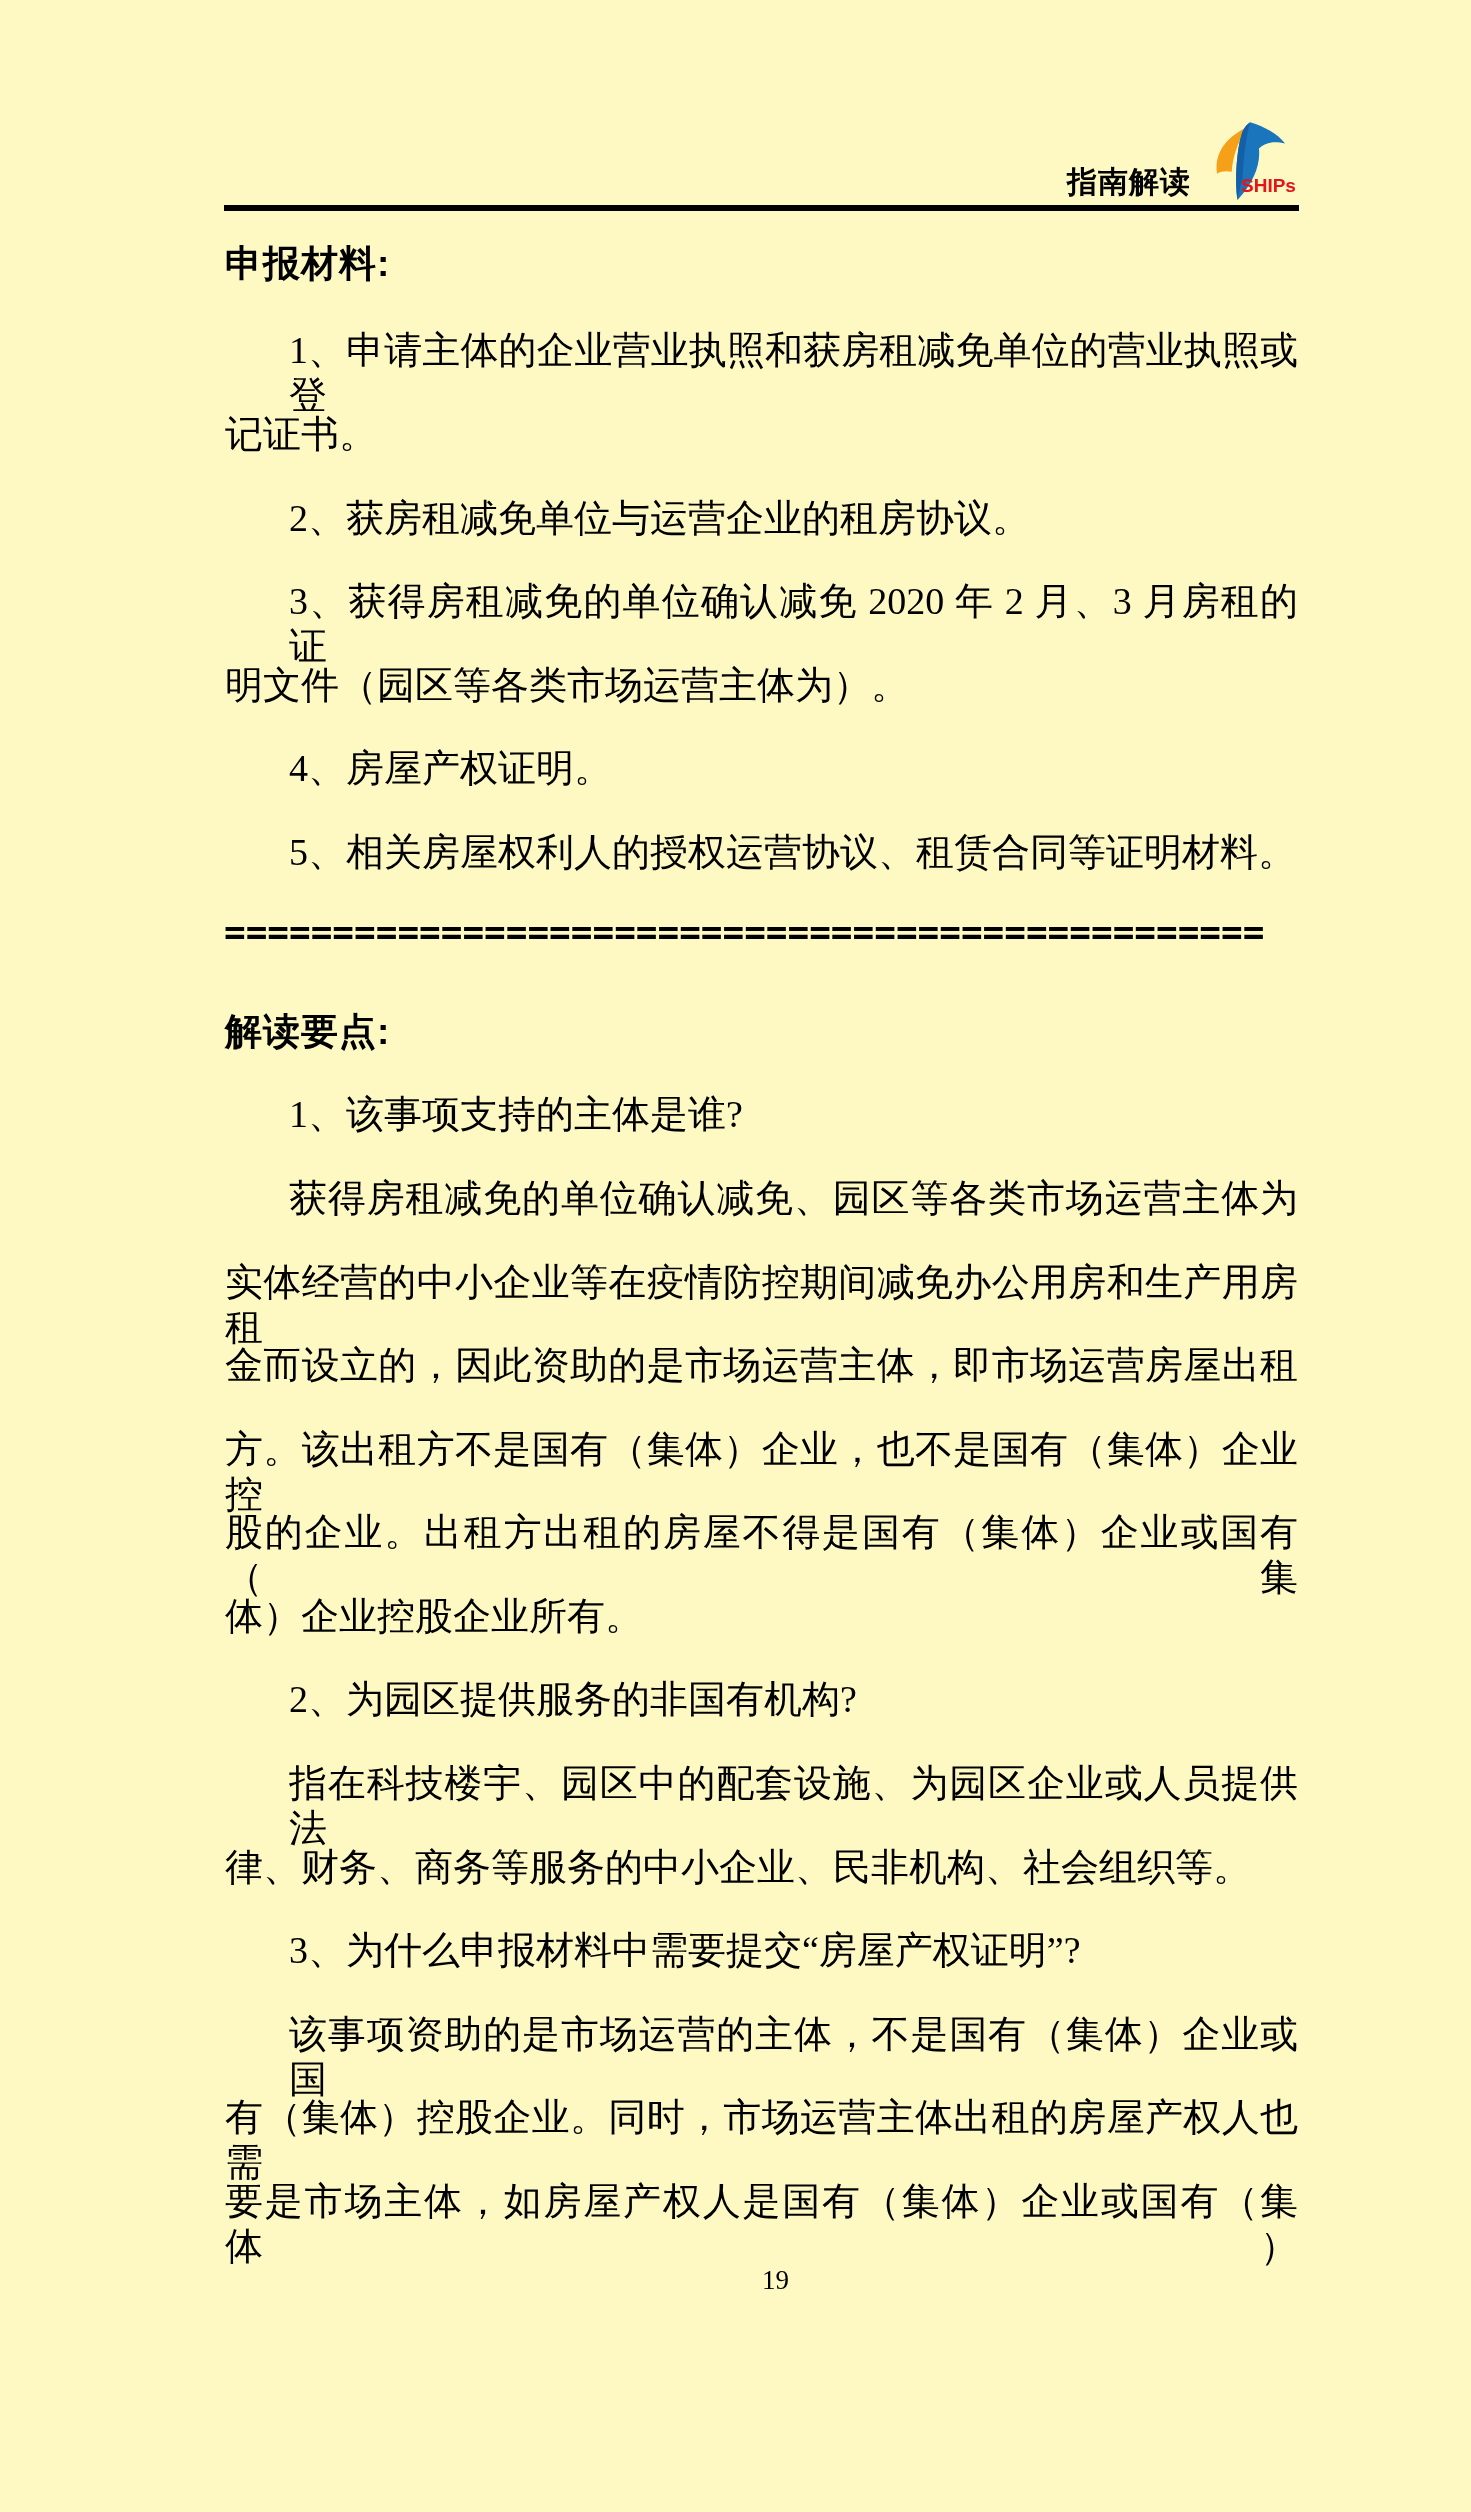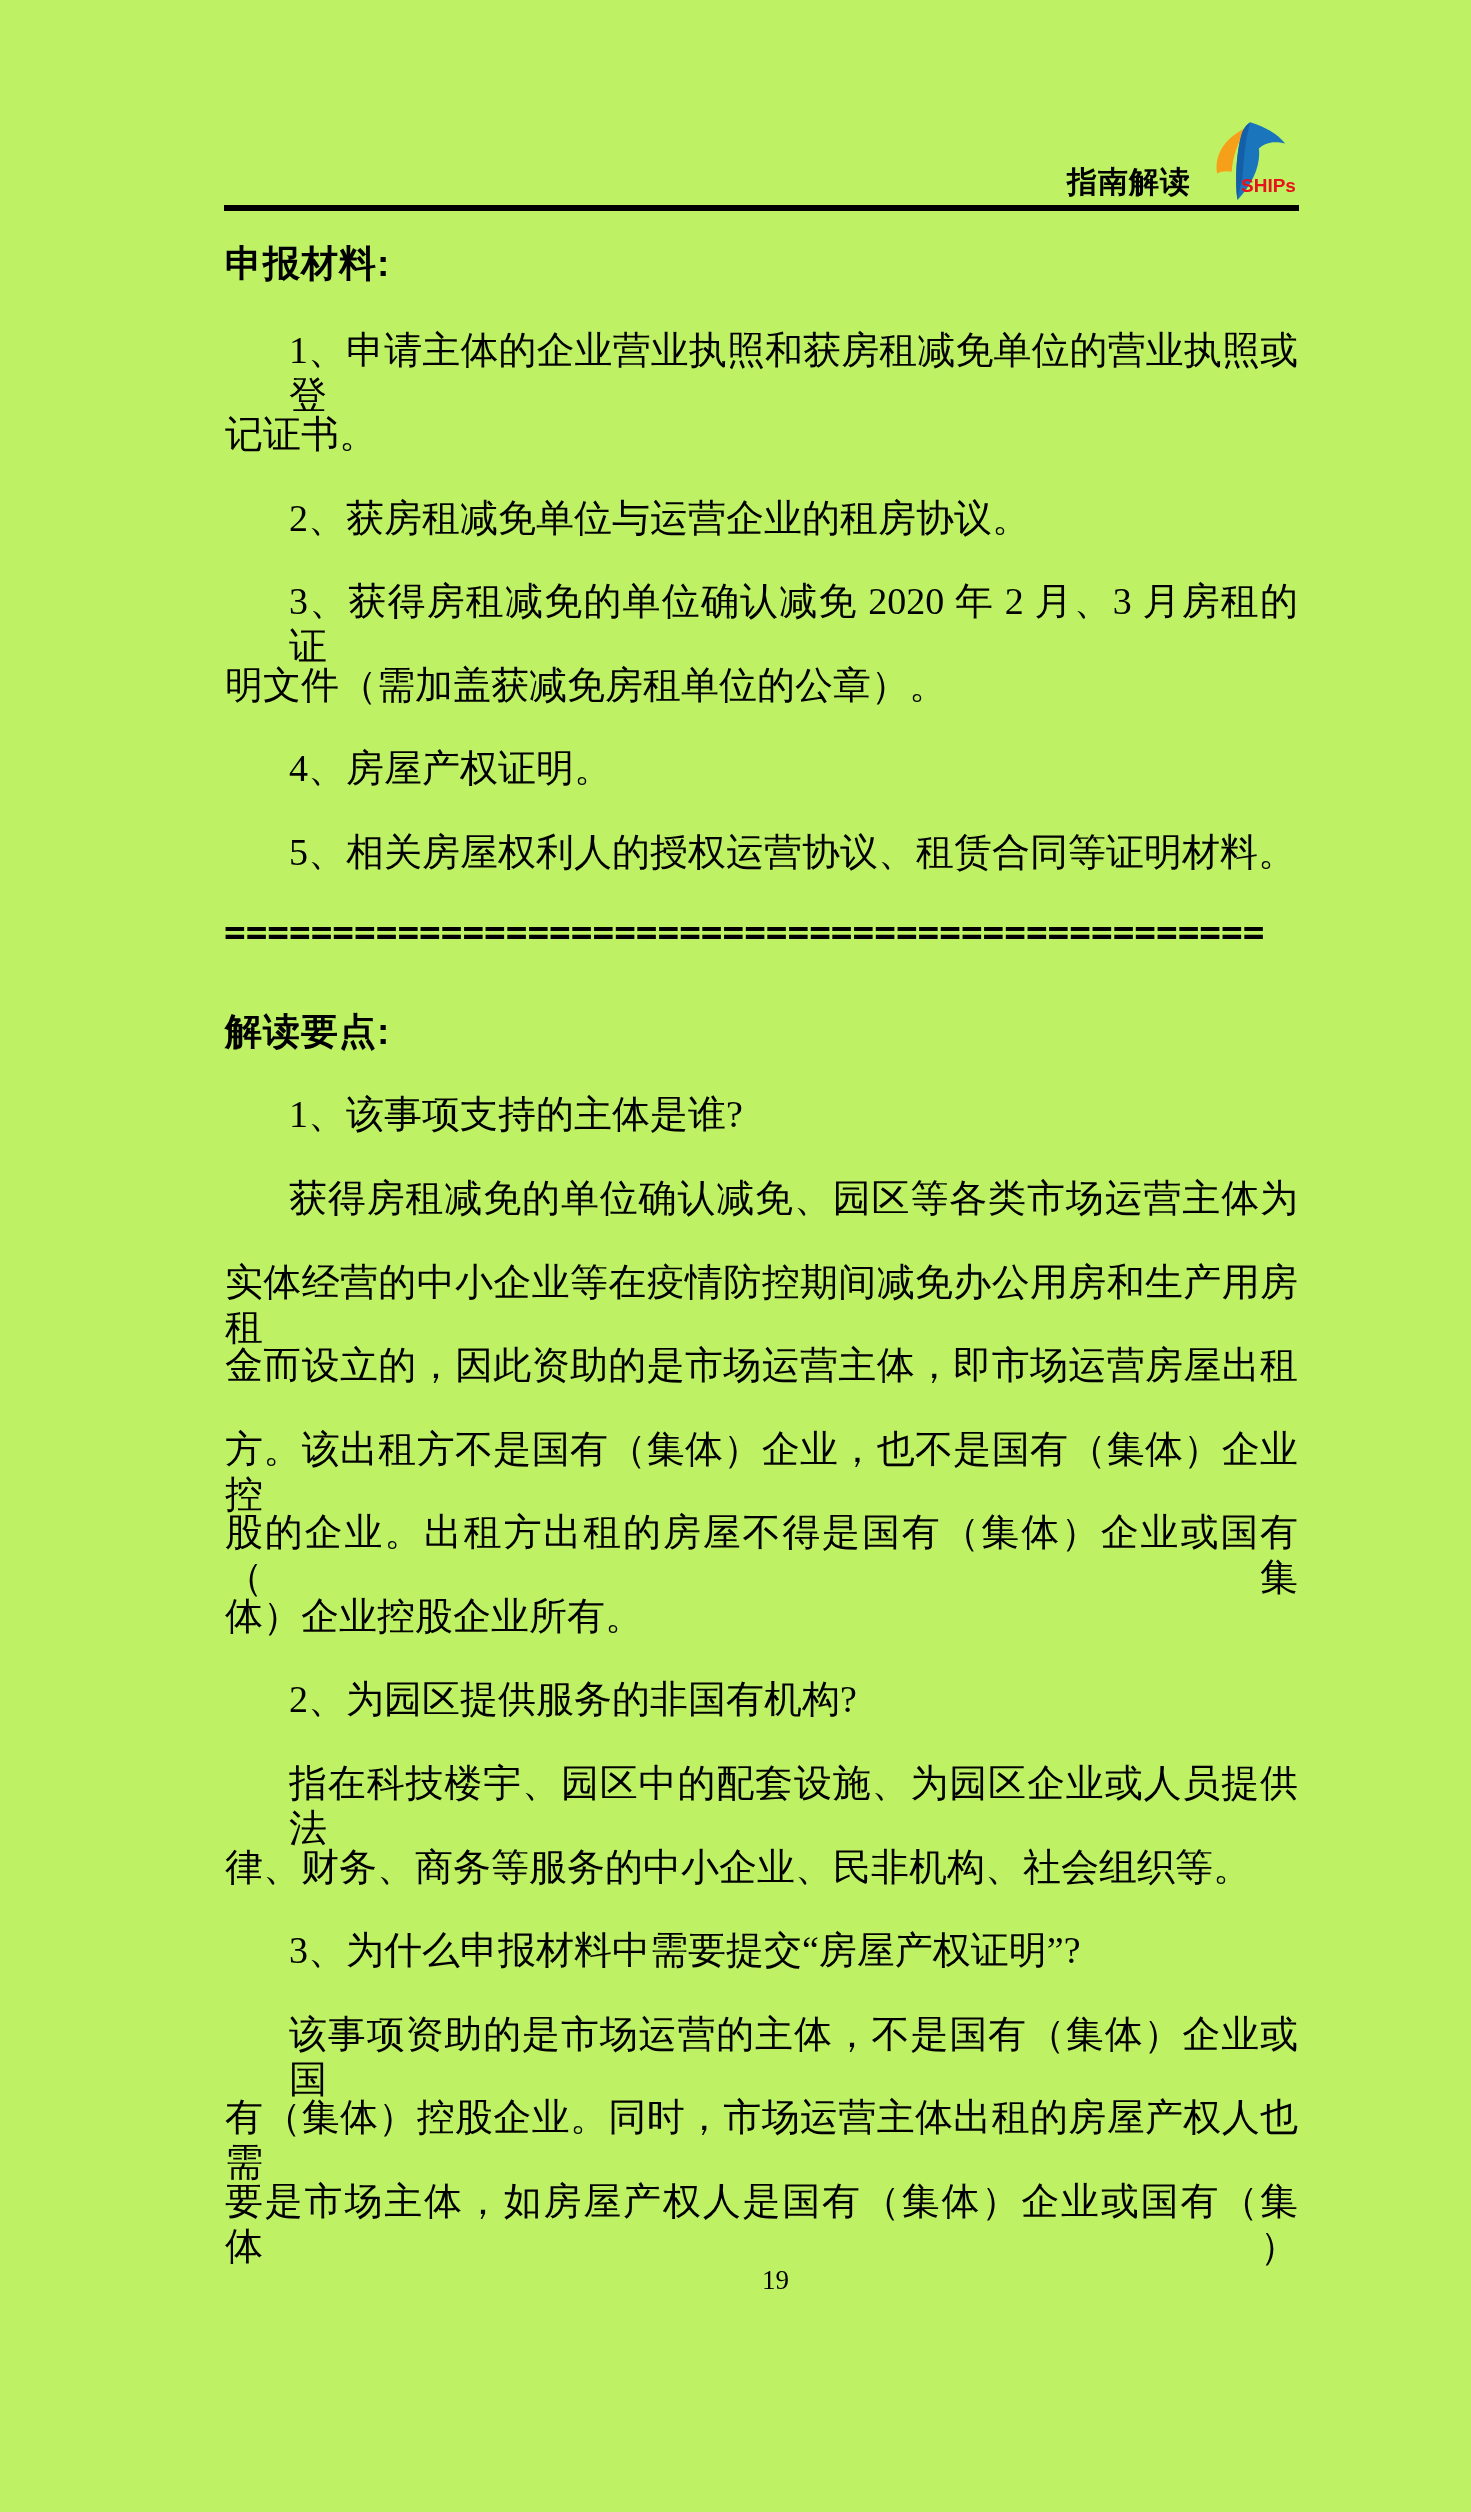--- a/index.html
+++ b/index.html
@@ -1,19 +1,19 @@
 <!DOCTYPE html>
 <html><head>
 <meta charset="utf-8">
 <style>
   html,body{margin:0;padding:0;background:#888;}
   .page{
     position:relative;
     width:1471px;height:2512px;
-    background:#bef264;
+    background:#fef9c3;
     margin:0 auto;
     overflow:hidden;
     font-family:"Liberation Serif","DejaVu Serif",serif;
     color:#000;
   }
   
   .brand{
     position:absolute;left:1067px;top:162px;
     font-family:"Liberation Sans","DejaVu Sans",sans-serif;
     font-weight:bold;font-size:30px;letter-spacing:1px;color:#000;
@@ -78,21 +78,21 @@
 
   <div class="rule"></div>
 
   <div class="h1" style="top:241px">申报材料:</div>
 
   <div id="materials-lines">
       <div class="bline ind jst" style="top: 328px;">1、申请主体的企业营业执照和获房租减免单位的营业执照或登</div>
       <div class="bline" style="top: 412px;">记证书。</div>
       <div class="bline ind" style="top: 496px;">2、获房租减免单位与运营企业的租房协议。</div>
       <div class="bline ind jst" style="top: 579px;">3、获得房租减免的单位确认减免 2020 年 2 月、3 月房租的证</div>
-      <div class="bline" style="top: 663px;">明文件（需加盖获减免房租单位的公章）。</div>
+      <div class="bline" style="top: 663px;">明文件（园区等各类市场运营主体为）。</div>
       <div class="bline ind" style="top: 746px;">4、房屋产权证明。</div>
       <div class="bline ind" style="top: 830px;">5、相关房屋权利人的授权运营协议、租赁合同等证明材料。</div>
     </div>
 
   <div class="sep">================================================</div>
 
   <div class="h1" style="top:1009px">解读要点:</div>
 
   <div id="notes-lines">
       <div class="bline ind" style="top: 1092px;">1、该事项支持的主体是谁?</div>

